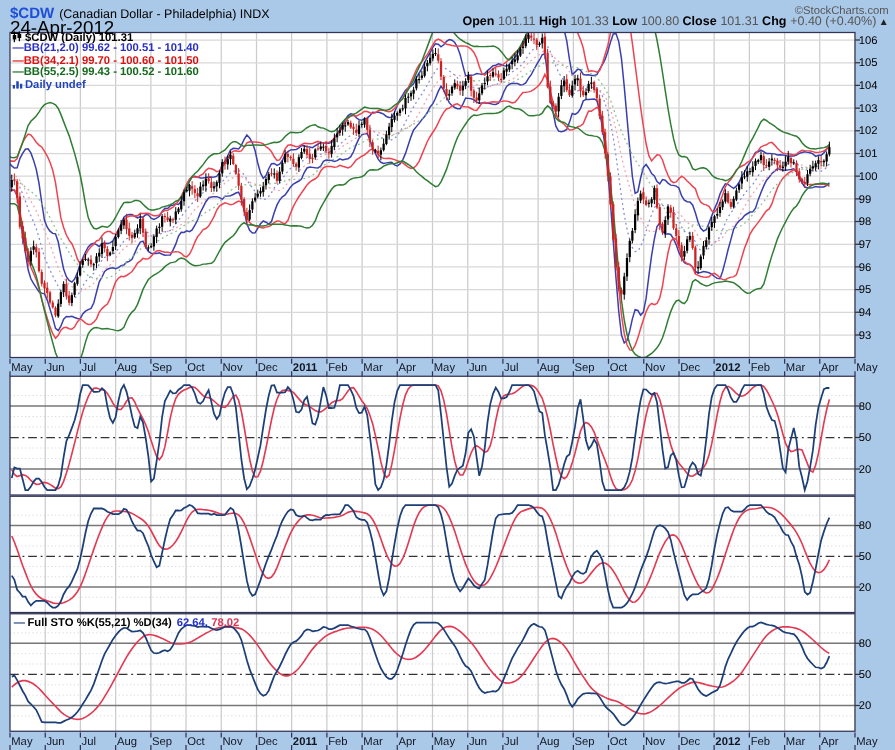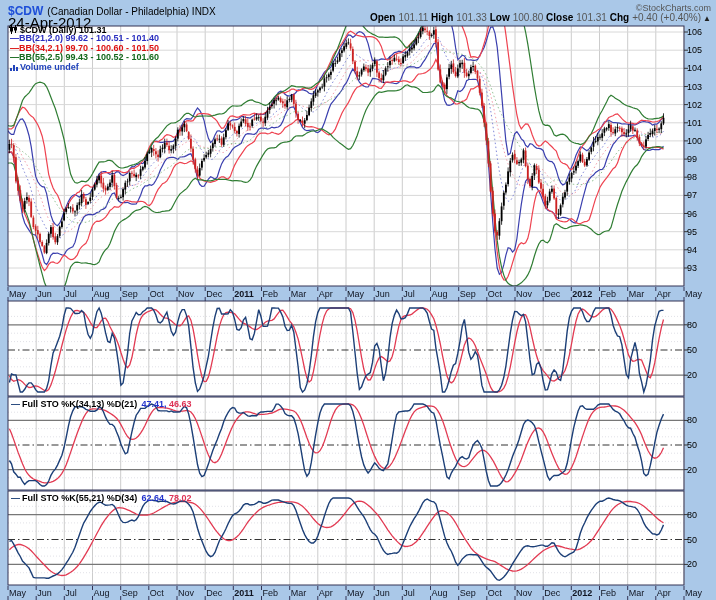--- a/index.html
+++ b/index.html
@@ -1054,26 +1054,22 @@
       </svg><span>$CDW (Daily) 101.31</span>
     </div>
     <div class="row" id="lg-b0" style="color: rgb(43, 47, 192);"><span class="sw">—</span><span>BB(21,2.0) 99.62 - 100.51 - 101.40</span></div>
     <div class="row" id="lg-b1" style="color: rgb(221, 17, 17);"><span class="sw">—</span><span>BB(34,2.1) 99.70 - 100.60 - 101.50</span></div>
     <div class="row" id="lg-b2" style="color: rgb(19, 105, 28);"><span class="sw">—</span><span>BB(55,2.5) 99.43 - 100.52 - 101.60</span></div>
     <div class="row" style="color:#2244bb;">
       <svg class="icon-svg" width="8" height="8">
         <rect x="0" y="5" width="2" height="3" fill="#2244bb"></rect>
         <rect x="3" y="2" width="2" height="6" fill="#2244bb"></rect>
         <rect x="6" y="4" width="2" height="4" fill="#2244bb"></rect>
-      </svg><span>Volume undef</span>
+      </svg><span>Daily undef</span>
     </div>
   </div>
 
-  <div class="plabel" style="top:399px;">
-    <span class="ksw">—</span><span>Full STO %K(34,13) %D(21)</span><span class="kv" style="color:#2233cc;">47.41,</span>
-    <span style="color:#dd3355;">46.63</span>
-  </div>
   <div class="plabel" style="top:493px;">
     <span class="ksw">—</span><span>Full STO %K(55,21) %D(34)</span><span class="kv" style="color:#2233cc;text-align:right;">62.64,</span>
     <span style="color:#dd3355;">78.02</span>
   </div>
 
 </div>
 
 </body></html>

